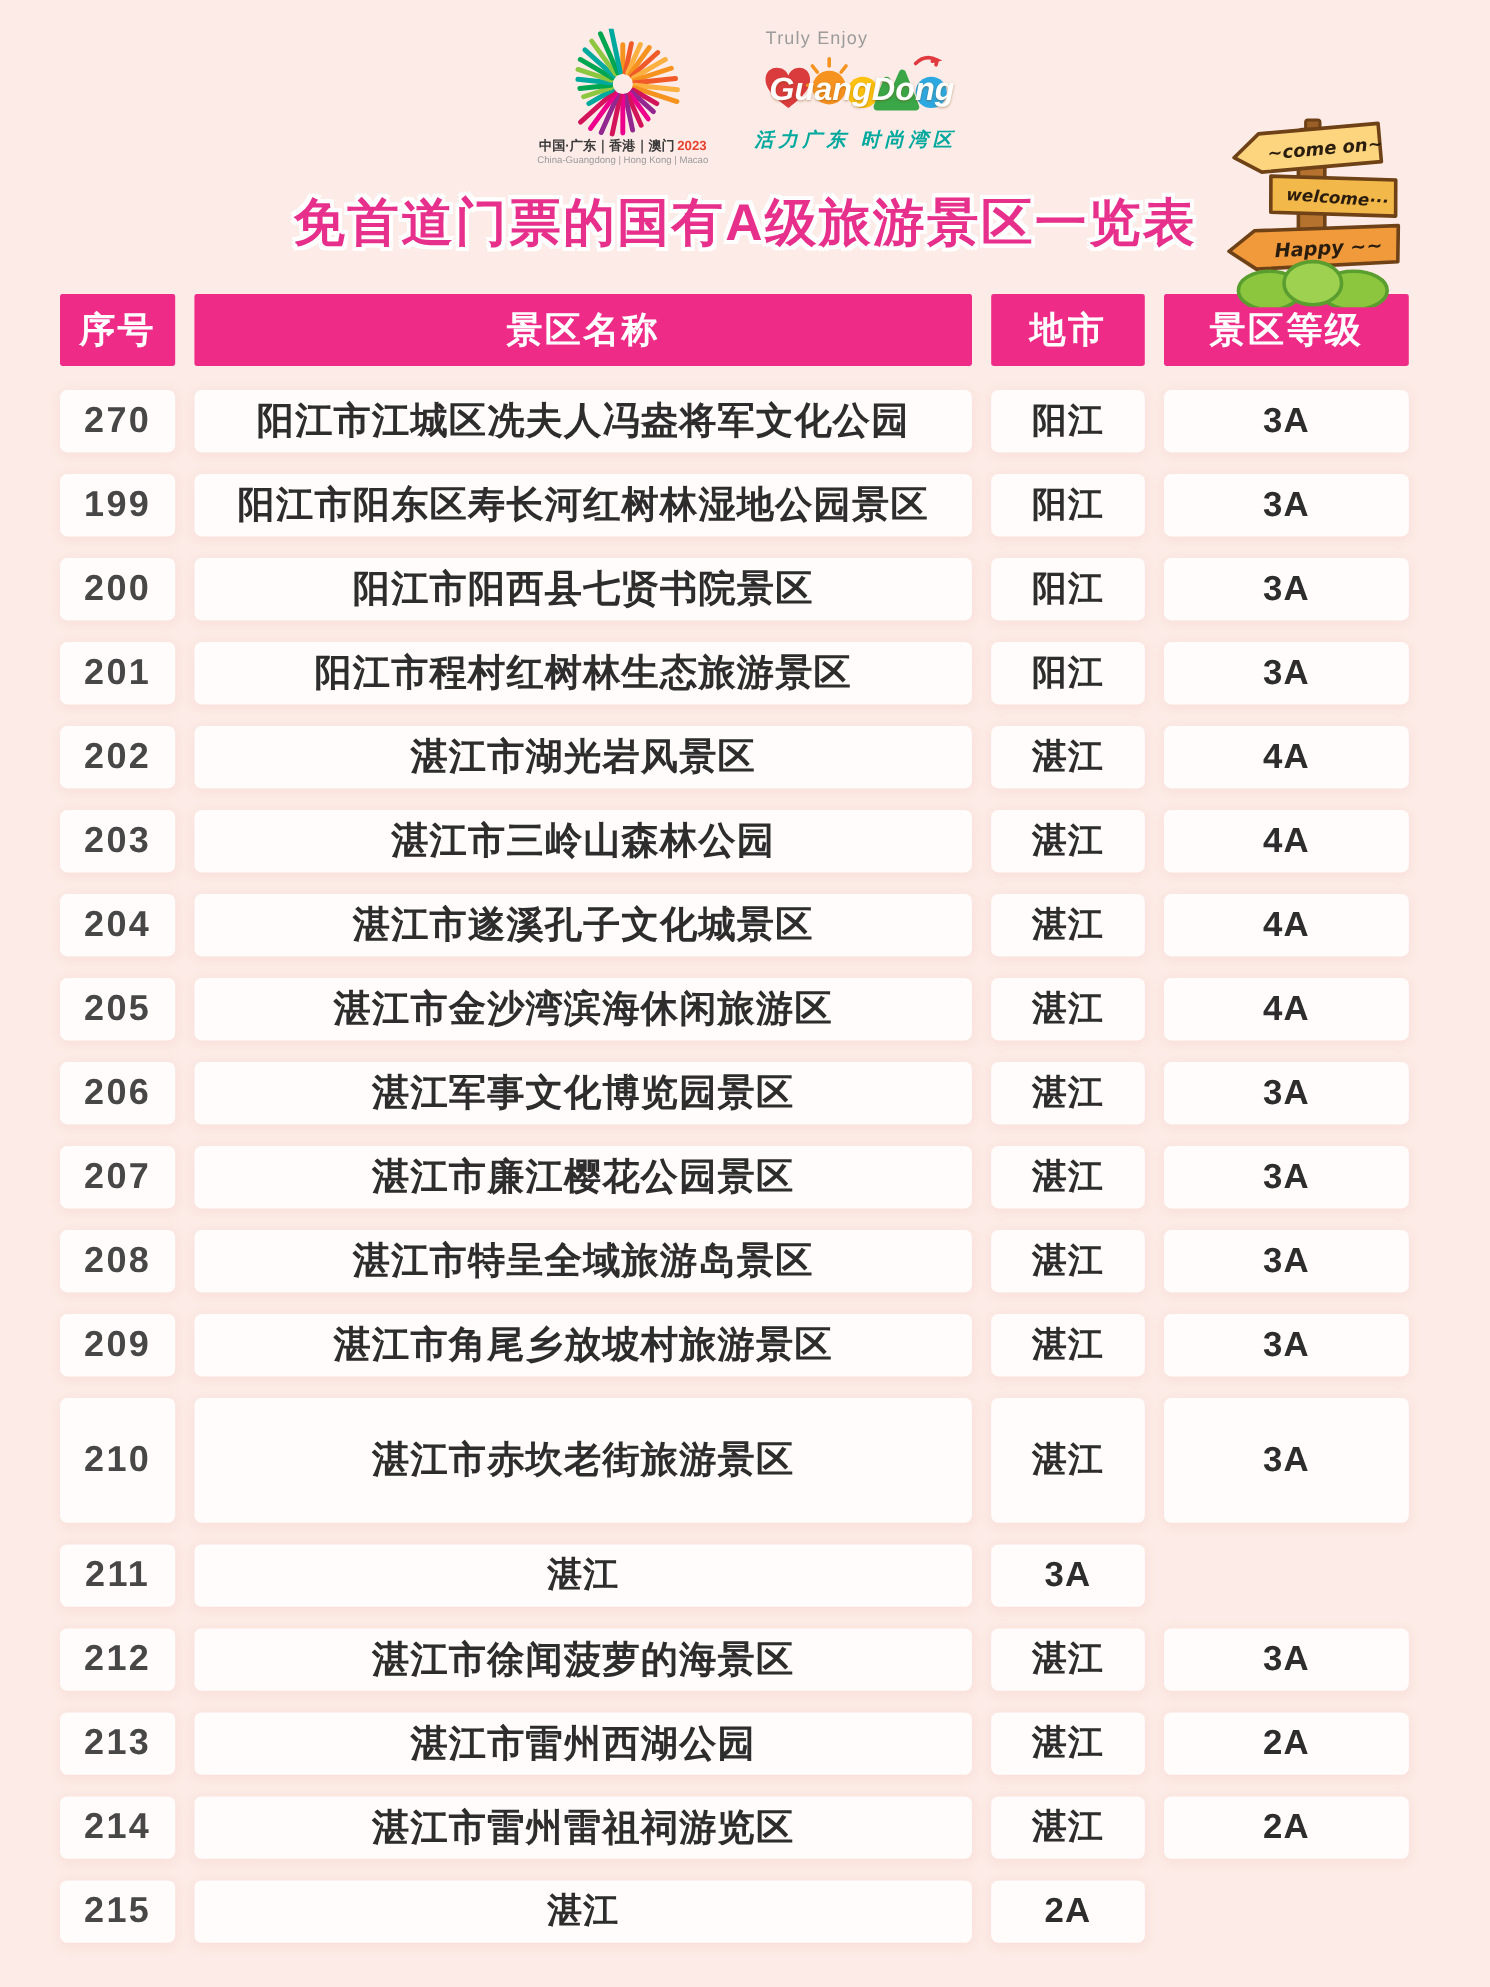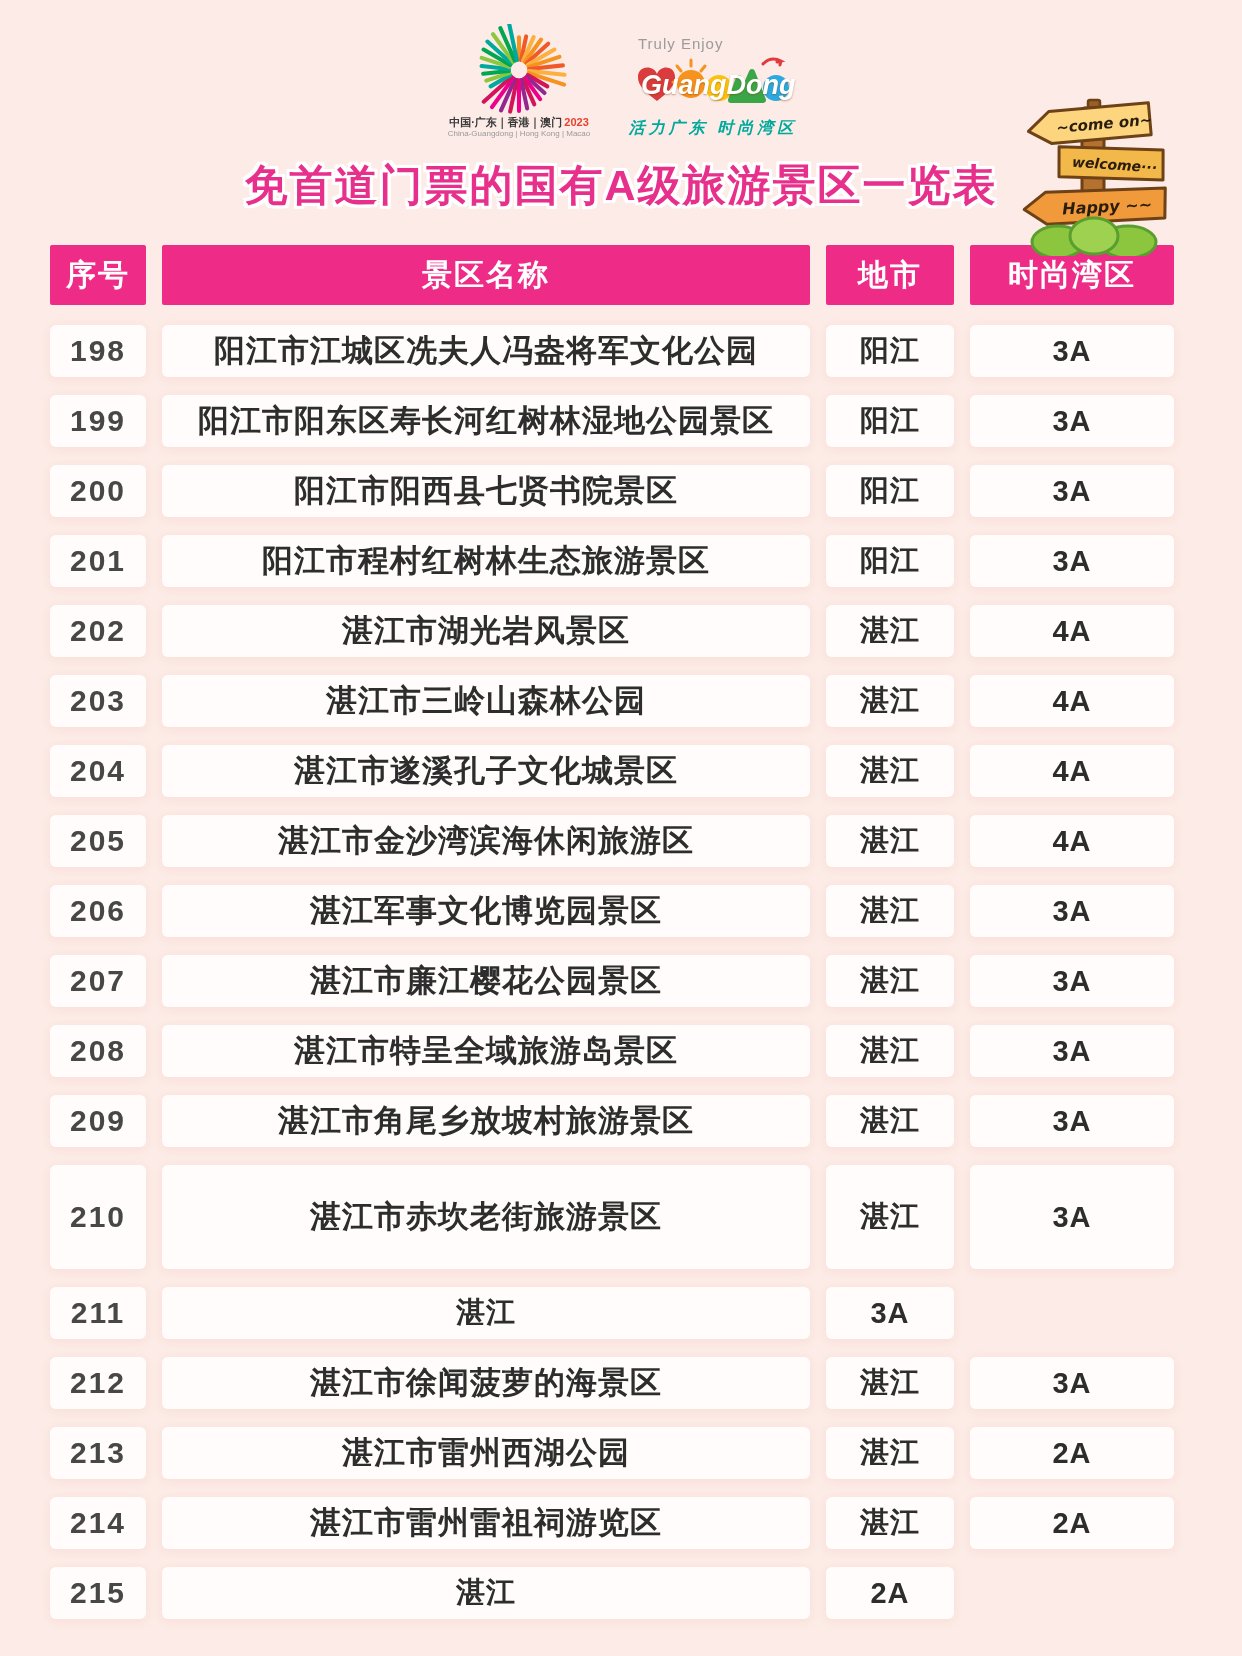--- a/index.html
+++ b/index.html
@@ -11,21 +11,21 @@
   }
   .page{width:1242px;height:1656px;position:relative;}
 
   
   .logos{display:flex;justify-content:center;align-items:flex-start;gap:34px;padding-top:24px;}
   .logo-event{width:150px;text-align:center;}
   .logo-event svg{display:block;margin:0 auto;}
   .logo-cap{font-size:11px;font-weight:bold;color:#3a3a3a;line-height:13px;white-space:nowrap;}
   .logo-cap .yr{color:#e8412f;margin-left:2px;}
   .logo-cap-en{font-size:8px;color:#9a9a9a;line-height:10px;white-space:nowrap;}
-  .logo-gd{width:170px;text-align:center;position:relative;margin-top:11px;}
+  .logo-gd{width:170px;text-align:center;position:relative;}
   .truly{font-size:15px;color:#9b9b9b;text-align:left;padding-left:10px;letter-spacing:1px;}
   .brand-row{position:relative;width:160px;height:62px;margin:2px auto 0;}
   .brand-row svg{position:absolute;left:0;top:0;}
   .brand-text{
     position:absolute;left:8px;top:16px;width:150px;
     font-size:27px;font-weight:bold;font-style:italic;color:#ffffff;
     text-shadow:0 1px 2px rgba(120,60,0,.45);letter-spacing:0px;
   }
   .tagline{
     margin-top:2px;font-size:16px;font-weight:bold;font-style:italic;
@@ -170,25 +170,25 @@
         <ellipse cx="84" cy="140" rx="24" ry="18" fill="#9ed14f" stroke="#5a9e2f" stroke-width="3"></ellipse>
       </g>
     </svg>
   </div>
 
   <div class="table">
     <div class="thead">
       <div class="th">序号</div>
       <div class="th">景区名称</div>
       <div class="th">地市</div>
-      <div class="th">时尚湾区</div>
+      <div class="th">景区等级</div>
     </div>
     <div id="tbody">
         <div class="trow">
-          <div class="cell c-no">198</div>
+          <div class="cell c-no">270</div>
           <div class="cell c-name">阳江市江城区冼夫人冯盎将军文化公园</div>
           <div class="cell c-city">阳江</div>
           <div class="cell c-level">3A</div>
         </div>
         <div class="trow">
           <div class="cell c-no">199</div>
           <div class="cell c-name">阳江市阳东区寿长河红树林湿地公园景区</div>
           <div class="cell c-city">阳江</div>
           <div class="cell c-level">3A</div>
         </div>

